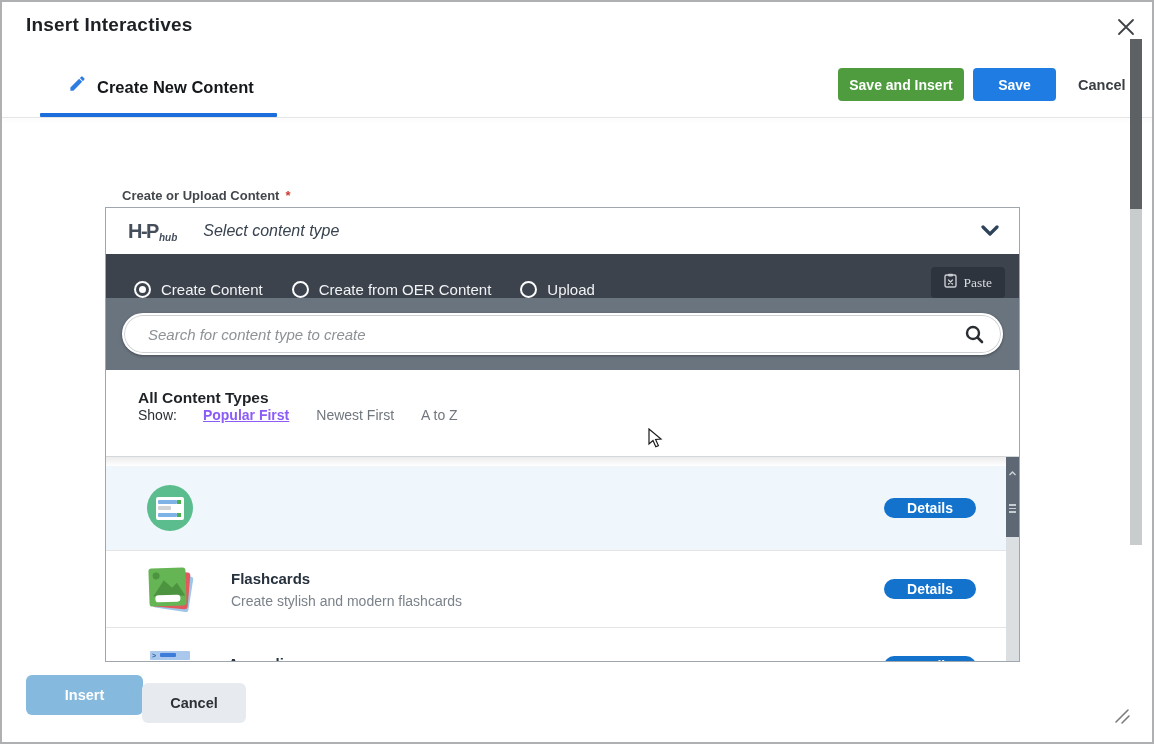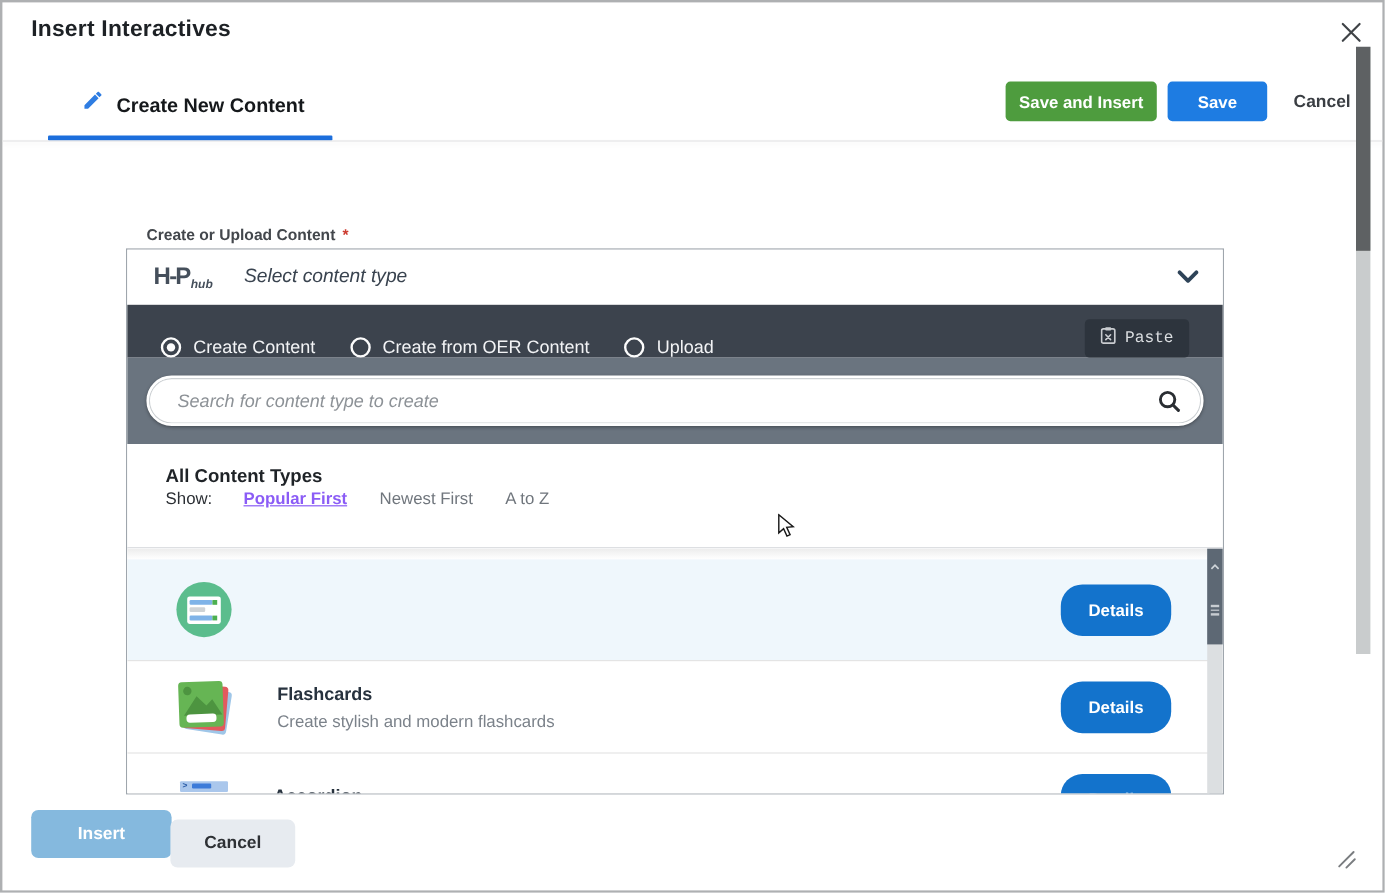--- a/index.html
+++ b/index.html
@@ -76,23 +76,23 @@
   .radio {
     width:17px; height:17px; border:2px solid #fcfcfc; border-radius:50%;
     position:relative; flex:0 0 auto;
   }
   .radio.checked::after {
     content:""; position:absolute; left:3px; top:3px; width:7px; height:7px;
     background:#fcfcfc; border-radius:50%;
   }
   .radio-label { color:#f2f3f5; font-size:15px; margin-left:10px; }
   .paste-btn {
-    margin-left:auto; margin-right:28px; background:#2d343d; border:none;
+    margin-left:auto; margin-right:14px; background:#2d343d; border:none;
     border-radius:4px; color:#dadde0; font-size:13.5px; padding:6px 13px;
-    display:flex; align-items:center; gap:7px; cursor:pointer; font-family:Liberation Mono, monospace;
+    display:flex; align-items:center; gap:7px; cursor:pointer; font-family:Liberation Serif, serif;
   }
 
   .hub-searchband {
     height:72px; background:#6a747f; display:flex; align-items:center; padding:16px 16px;
   }
   .search-pill {
     flex:1; height:42px; background:#fff; border-radius:22px;
     border:2px solid #fff;
     box-shadow:inset 0 0 0 1px #cdd1d4, 0 1px 3px rgba(0,0,0,.35);
     display:flex; align-items:center; overflow:hidden;
@@ -123,21 +123,21 @@
   .rows { position:absolute; left:0; top:9px; width:902px; }
   .ct-row {
     position:relative; display:flex; align-items:center;
     padding-left:41px; height:77px; background:#fff; border-top:1px solid #e4e4e4;
   }
   .ct-row.highlight { background:#eff7fc; height:84px; border-top:none; }
   .ct-text { margin-left:38px; }
   .ct-name { font-size:15px; font-weight:700; color:#27323e; }
   .ct-desc { font-size:14px; color:#7b828a; margin-top:6px; }
   .details-btn {
-    position:absolute; right:32px; width:92px; height:43px; border:none;
+    position:absolute; right:32px; width:92px; height:20px; border:none;
     background:#1373cc; color:#fff; border-radius:18px; font-size:14px;
     font-weight:700; cursor:pointer; font-family:inherit;
   }
 
   
   .icon-mc {
     width:46px; height:46px; border-radius:50%; background:#5bbd8d;
     display:flex; align-items:center; justify-content:center; flex:0 0 auto;
   }
   .icon-mc-card {

